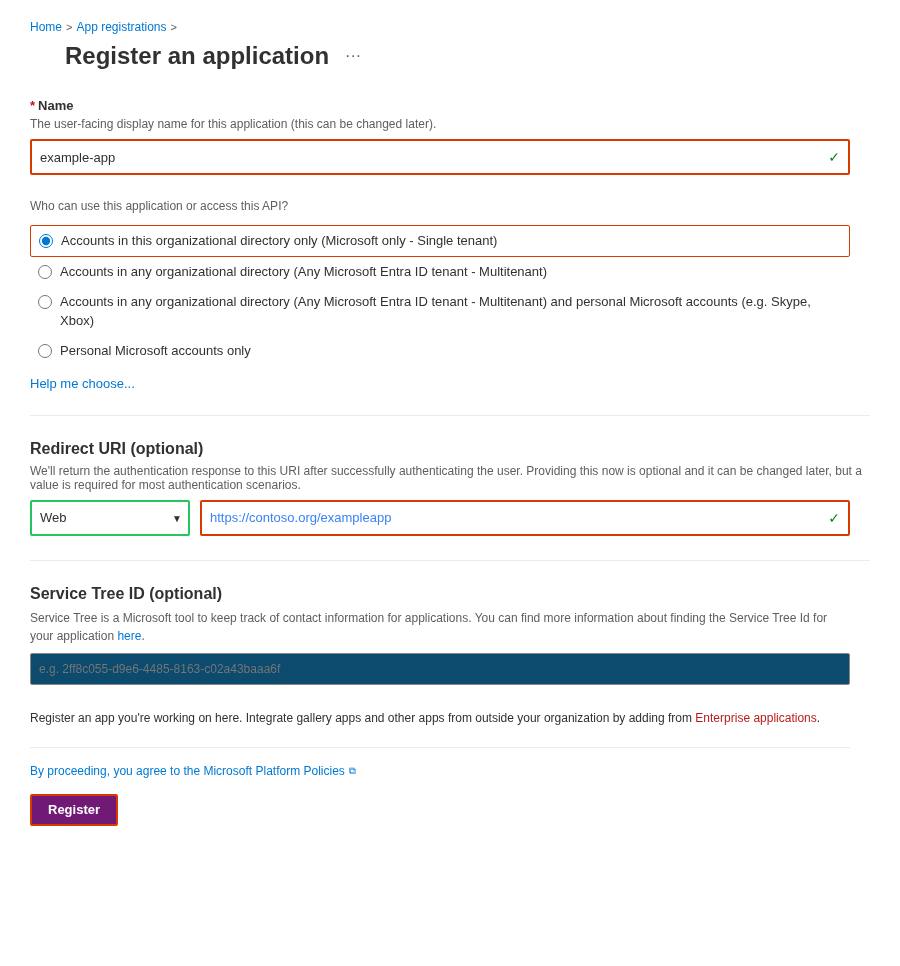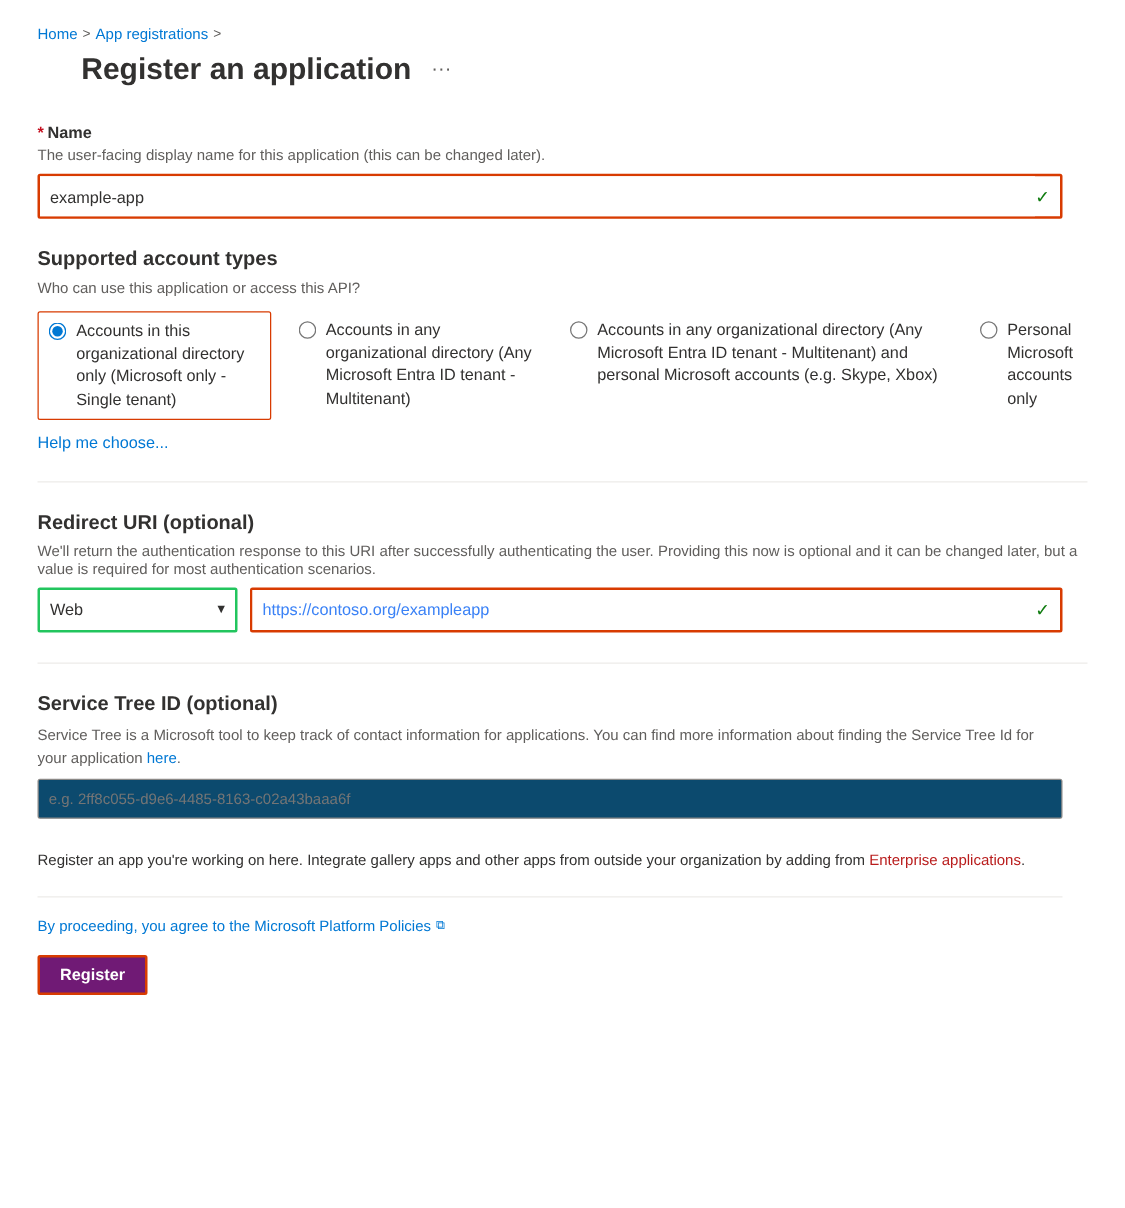--- a/index.html
+++ b/index.html
@@ -95,22 +95,22 @@
       color: #323130;
       margin-bottom: 6px;
     }
     .section-subtitle {
       font-size: 12px;
       color: #605e5c;
       margin-bottom: 12px;
     }
     .radio-group {
       display: flex;
-      flex-direction: row;
-      gap: 14px;
+      flex-direction: column;
+      gap: 0px;
     }
     .radio-item {
       display: flex;
       align-items: flex-start;
       gap: 8px;
       padding: 6px 8px;
       border-radius: 2px;
       cursor: pointer;
       max-width: 820px;
     }
@@ -296,21 +296,20 @@
   </div>
   <div class="field-description">The user-facing display name for this application (this can be changed later).</div>
   <div class="name-input-wrapper">
     <input type="text" value="example-app" style="">
     <span class="check-icon">✓</span>
   </div>
 </div>
 
 
 <div class="section">
-  <div class="section-title">Supported account types</div>
   <div class="section-subtitle">Who can use this application or access this API?</div>
   <div class="radio-group">
 
     <div class="radio-item selected">
       <input type="radio" name="account_type" id="opt1" checked="" style="">
       <label for="opt1" class="radio-label">Accounts in this organizational directory only (Microsoft only - Single tenant)</label>
     </div>
 
     <div class="radio-item">
       <input type="radio" name="account_type" id="opt2" style="">

